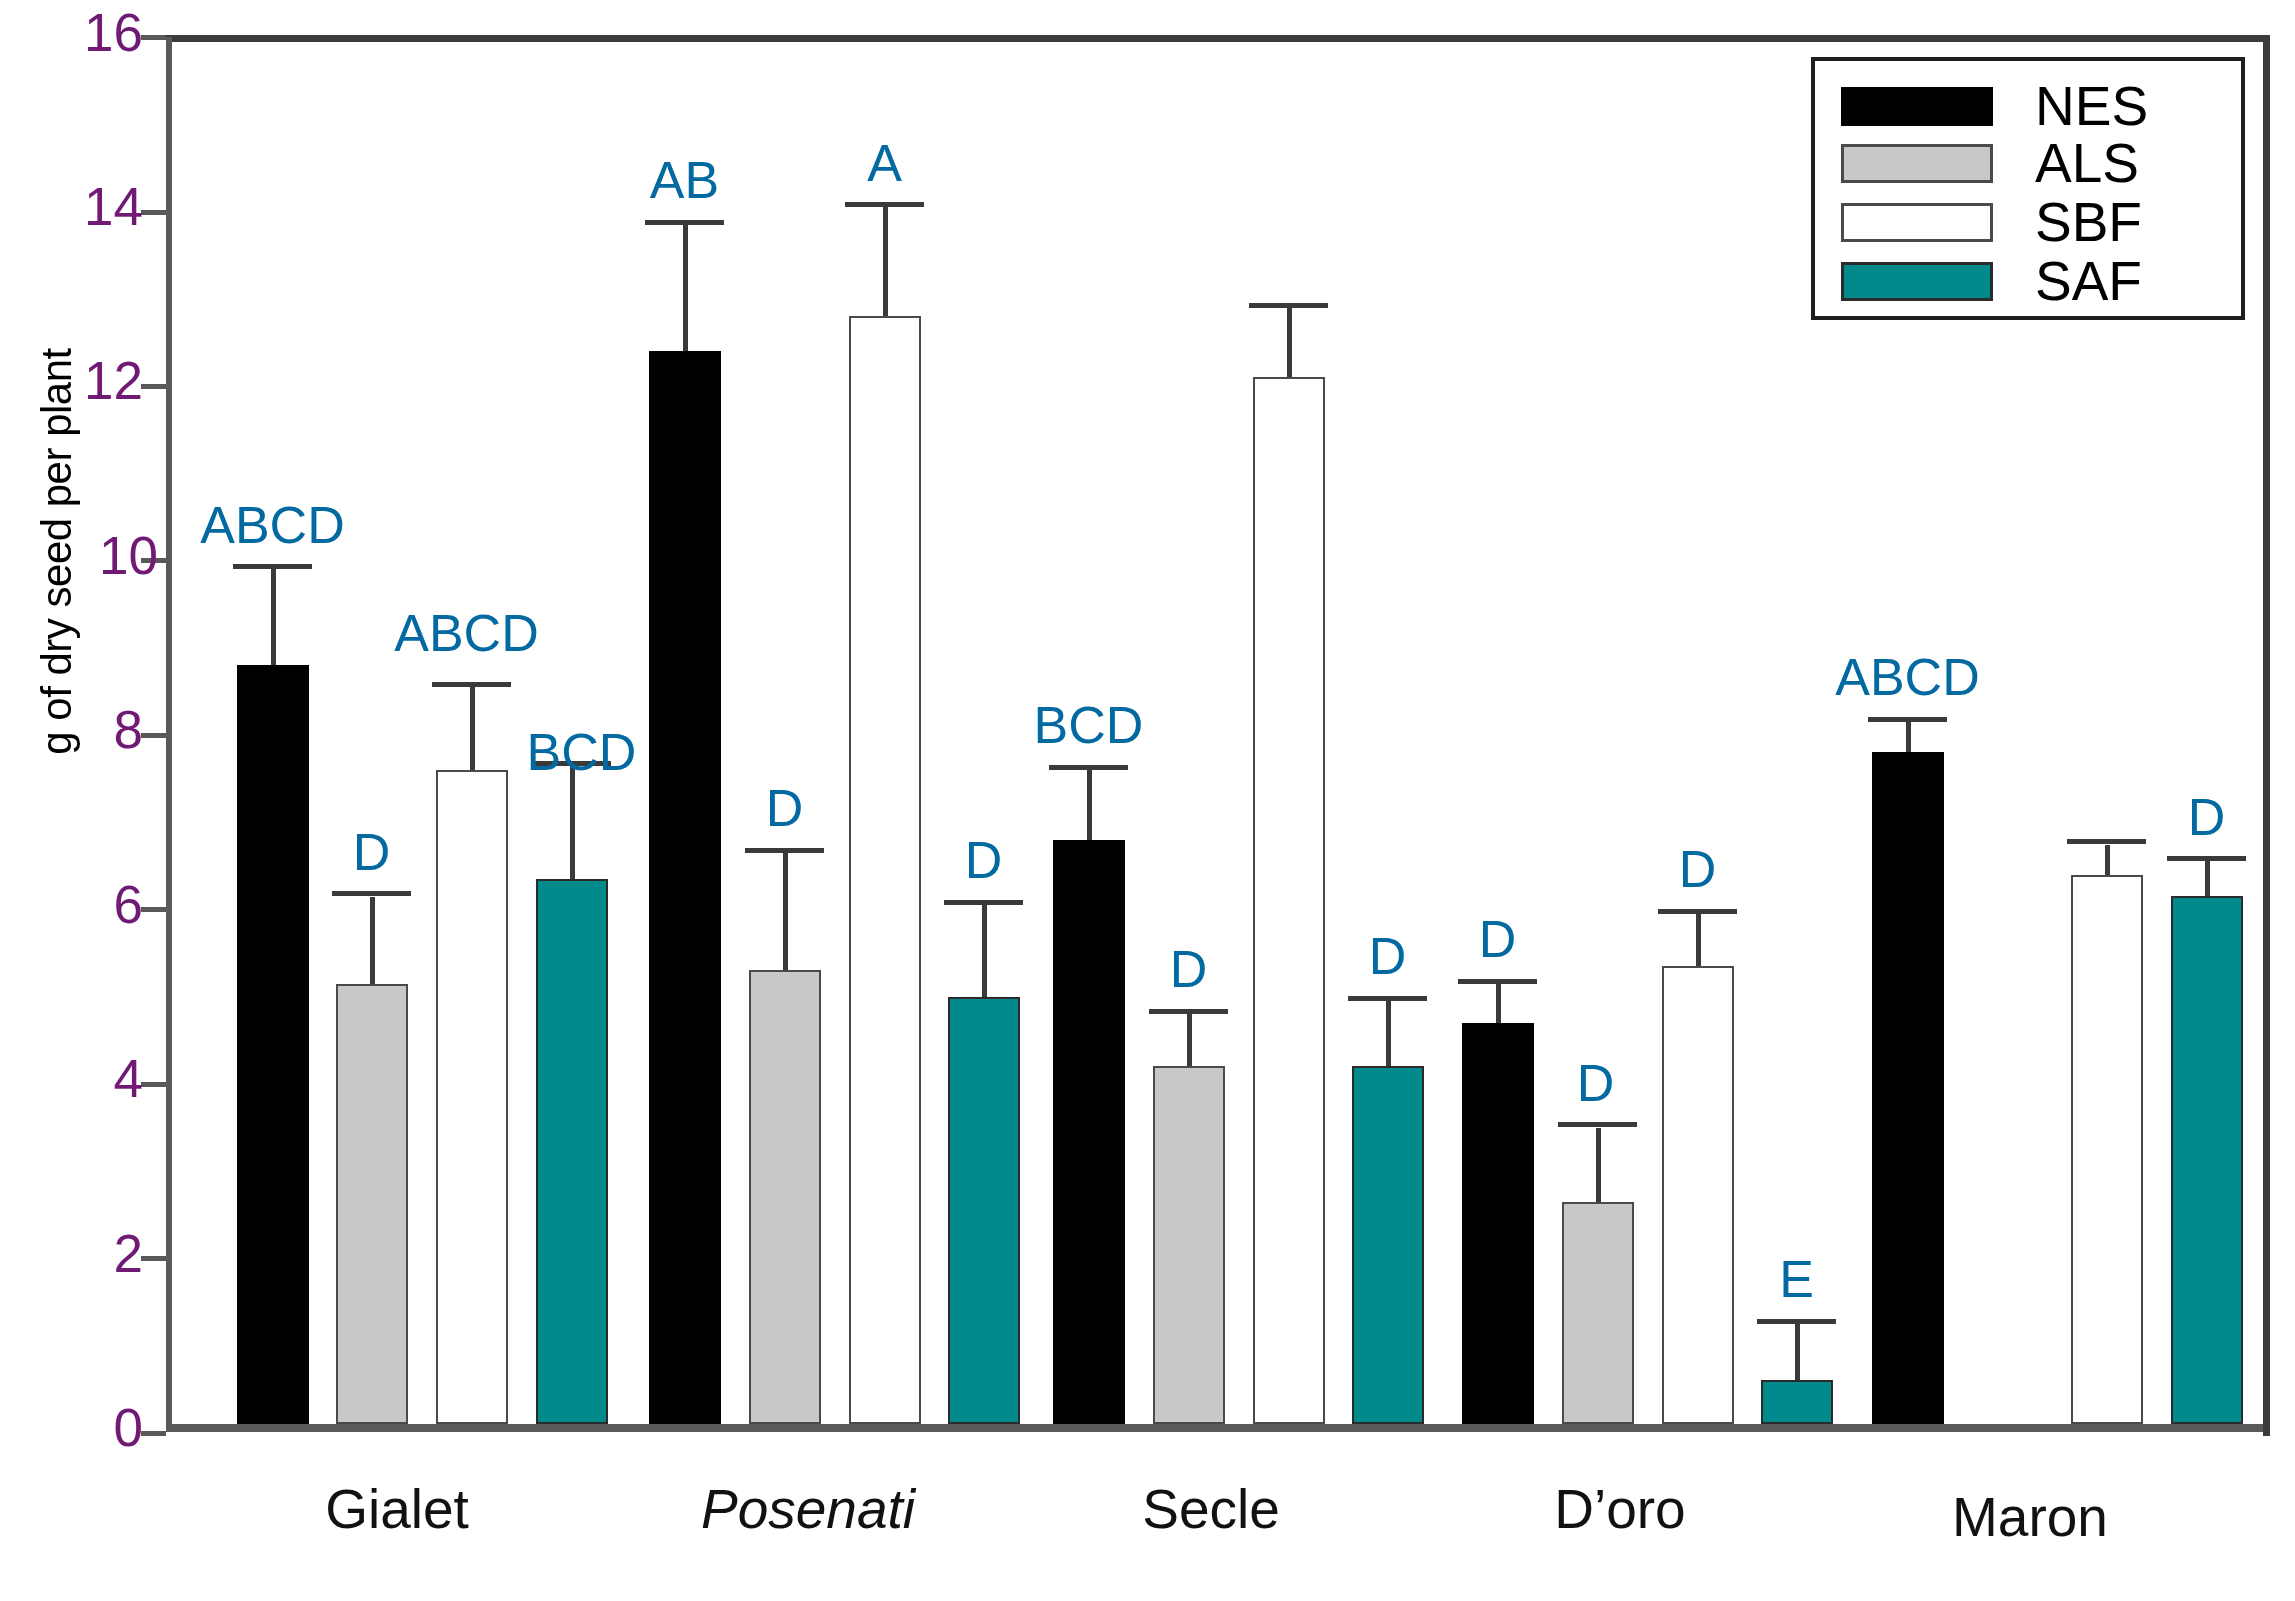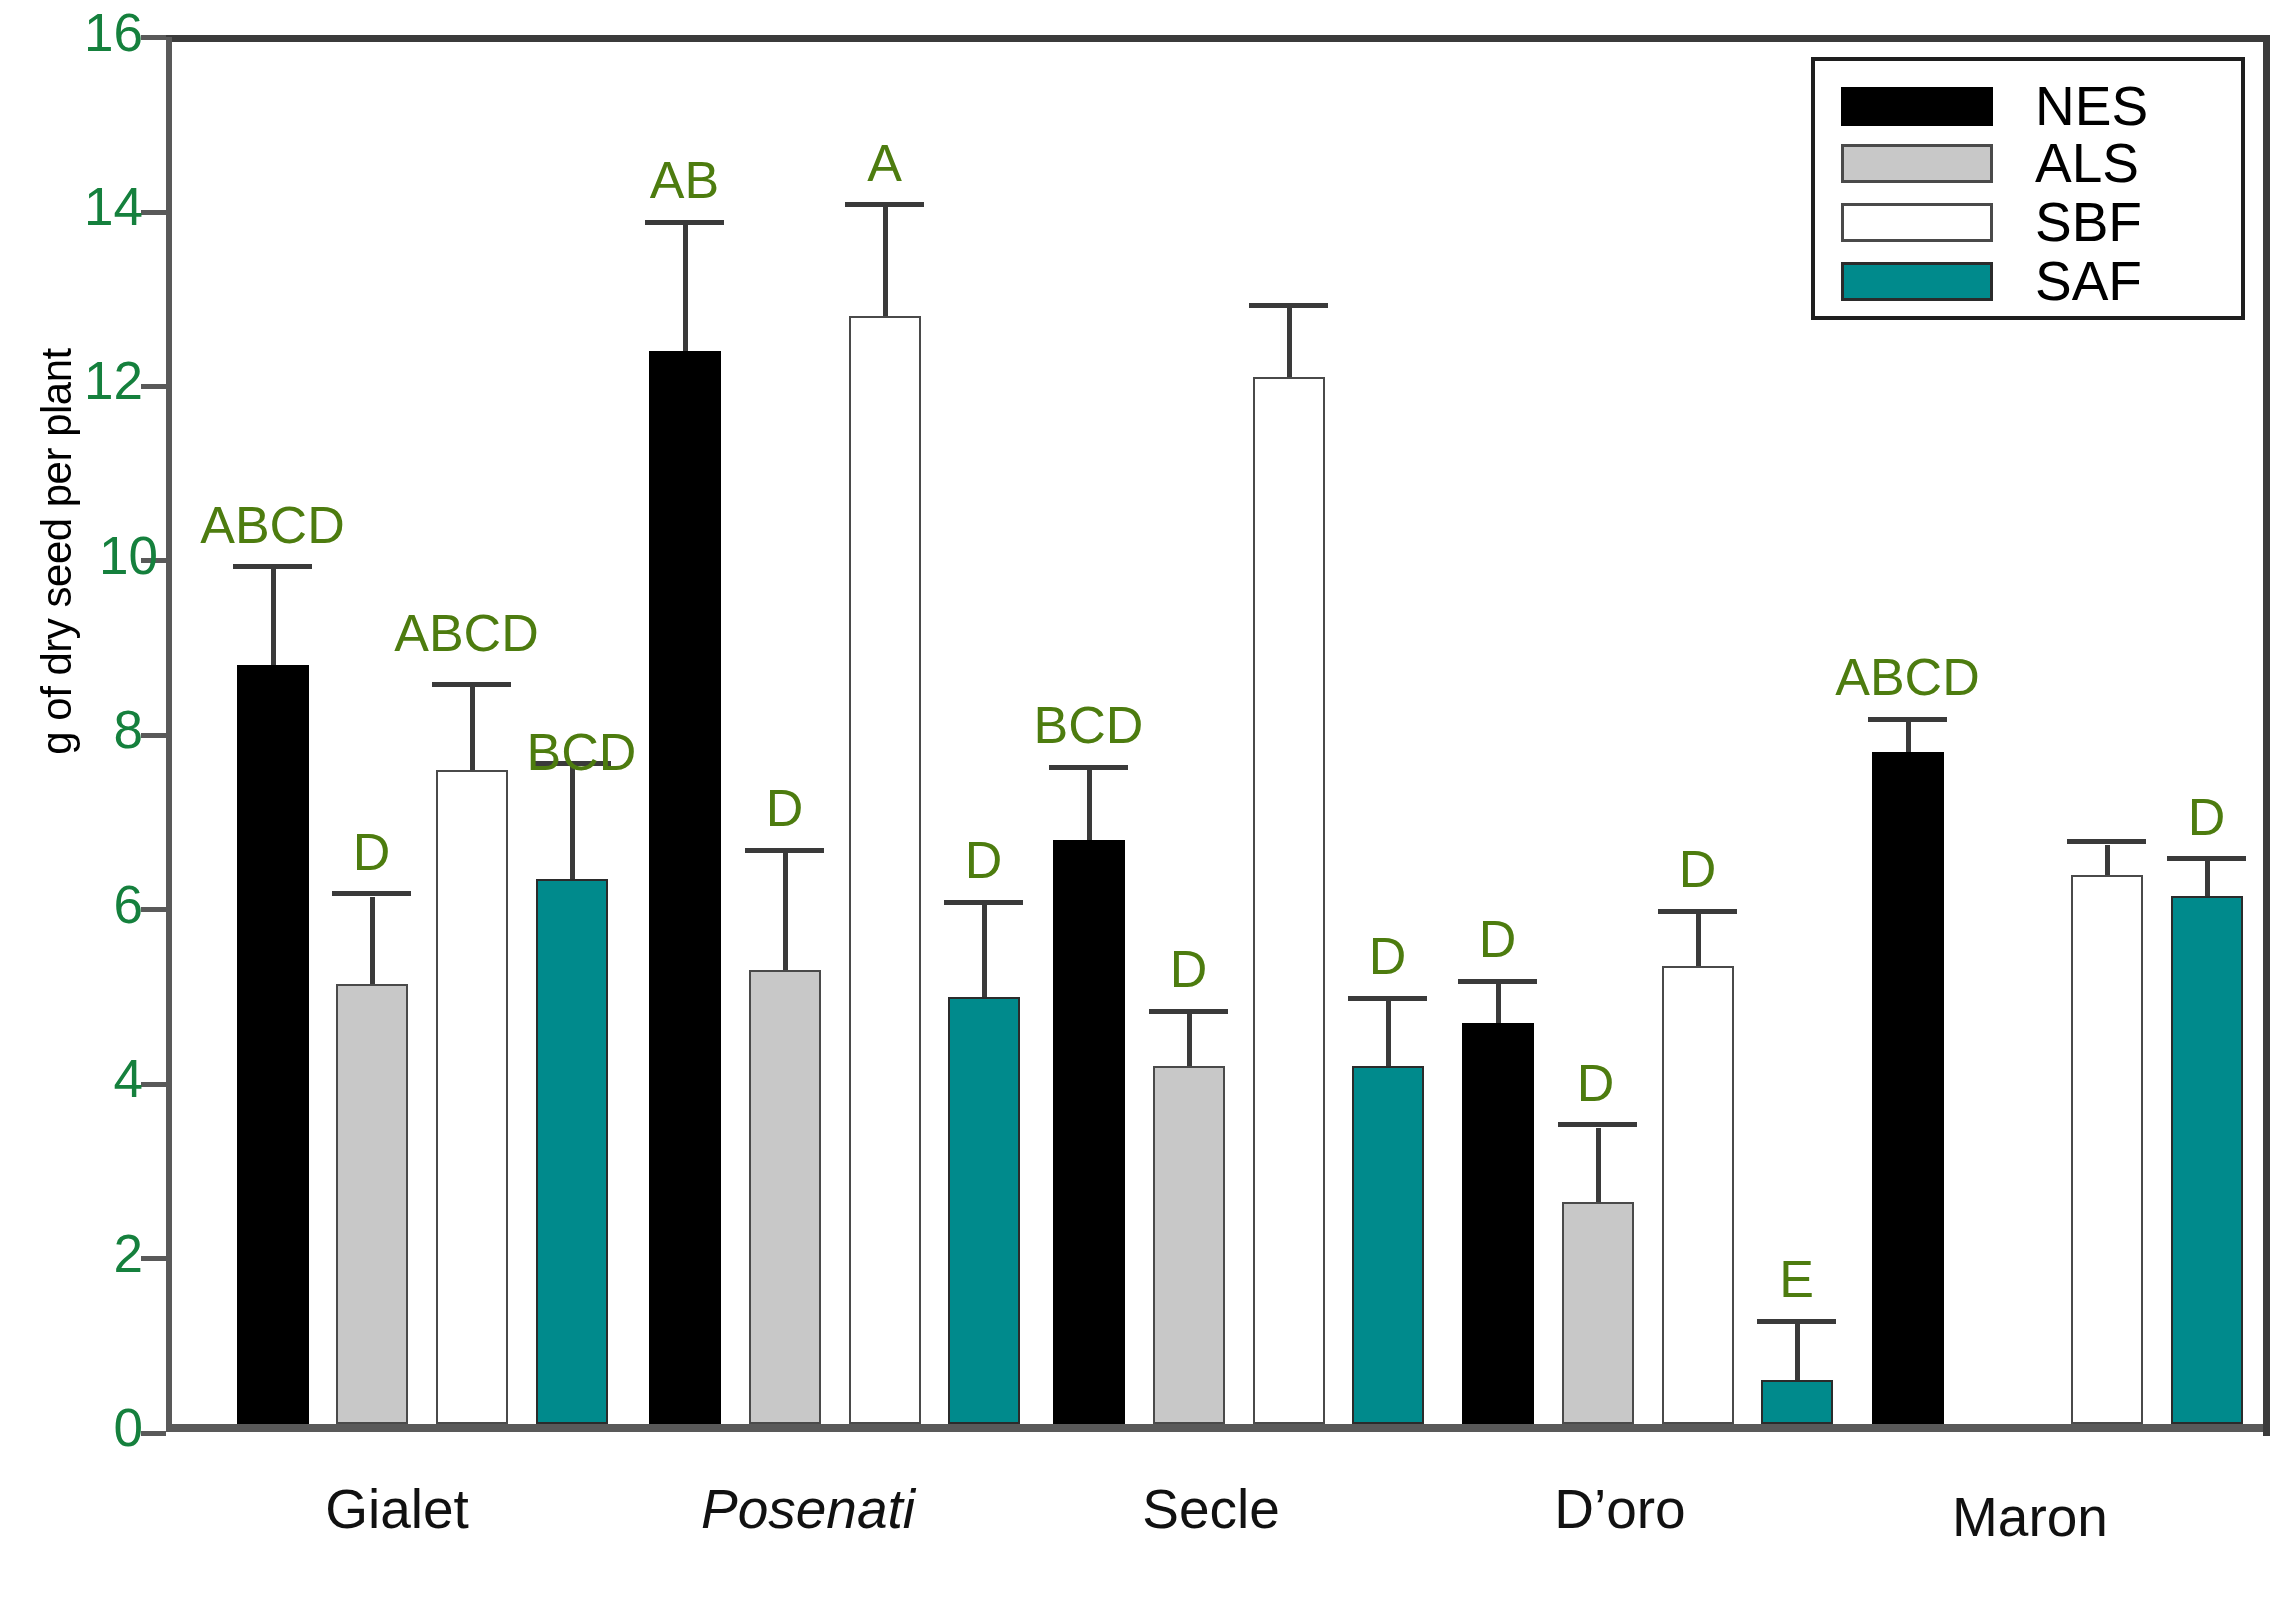--- a/index.html
+++ b/index.html
@@ -31,41 +31,41 @@
     position:absolute;left:166px;top:35px;width:2102px;height:6.5px;background:#3b3b3b;
   }
   #plot-right-rule{
     position:absolute;left:2263px;top:35px;width:6.5px;height:1401px;background:#3b3b3b;
   }
 
   
   .tick{position:absolute;left:-25px;width:25px;height:4.6px;background:#595959;}
   .ytl{
     position:absolute;left:0px;width:143px;text-align:right;
-    font-size:53px;color:#15803d;line-height:1;
+    font-size:53px;color:#701a75;line-height:1;
   }
   .bar-slot{position:absolute;bottom:0;}
   .bar{
     position:absolute;bottom:0;width:100%;
     box-sizing:border-box;
   }
   .bar.nes{background:#000000;border:1.8px solid #000000;}
   .bar.als{background:#c8c8c8;border:2.8px solid #4a4a4a;}
   .bar.sbf{background:#ffffff;border:2.8px solid #4a4a4a;}
   .bar.saf{background:#008a8c;border:2.8px solid #2b2b2b;}
 
   
   .err{position:absolute;left:50%;width:0;}
   .err-stem{position:absolute;left:-1.8px;width:4.6px;background:#3a3a3a;}
   .err-cap{position:absolute;left:-40px;width:79px;height:5.5px;background:#3a3a3a;}
 
   
   .siglabel{
     position:absolute;
-    font-size:52px;color:#4d7c0f;white-space:nowrap;
+    font-size:52px;color:#0369a1;white-space:nowrap;
     text-align:center;
   }
 
   
   .xcat{
     position:absolute;top:1477px;
     font-size:55px;color:#111;white-space:nowrap;text-align:center;
   }
 
   

